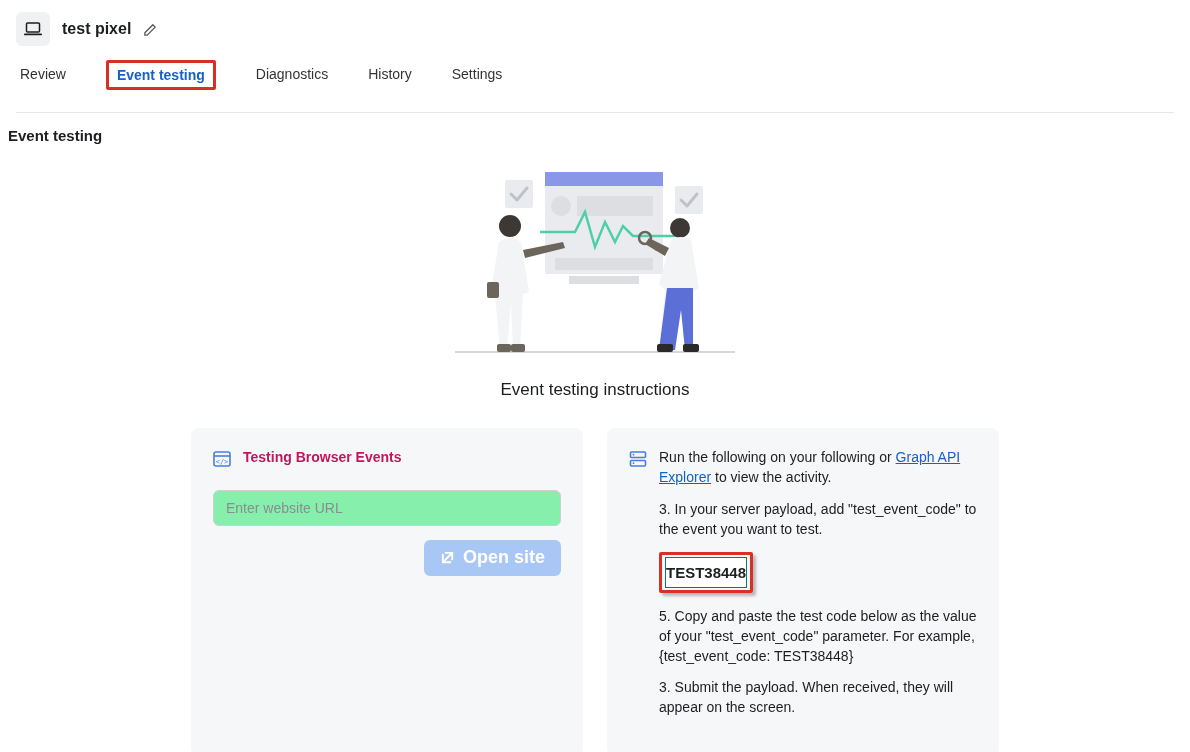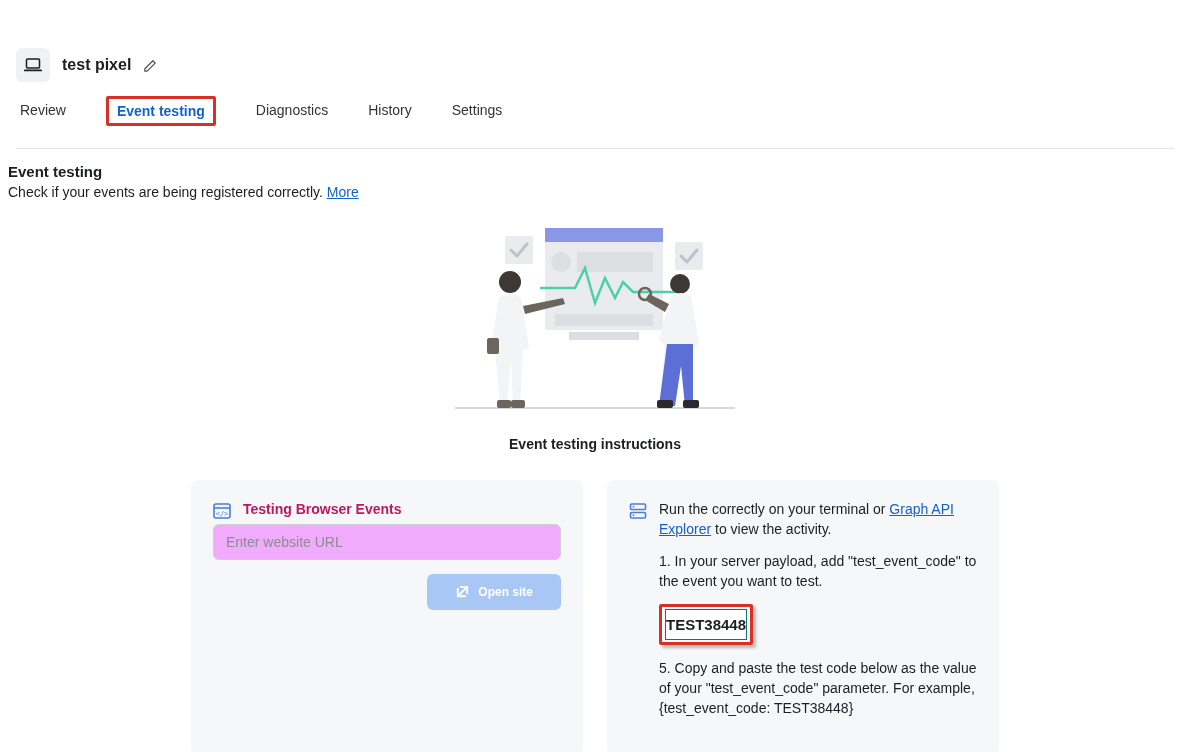--- a/index.html
+++ b/index.html
@@ -11,21 +11,20 @@
     background: #fff;
     width: 1190px;
   }
   .header {
     padding: 12px 16px 0 16px;
   }
   .title-row {
     display: flex;
     align-items: center;
     gap: 12px;
-    margin-top: 36px;
   }
   .icon-box {
     width: 34px; height: 34px;
     background: #f0f1f3;
     border-radius: 6px;
     display: flex; align-items: center; justify-content: center;
   }
   .page-title {
     font-size: 16px;
     font-weight: 700;
@@ -68,22 +67,22 @@
     color: #1c1e21;
     font-size: 14px;
   }
   .subtitle a { color: #1461cc; text-decoration: underline; cursor: pointer; }
   .illustration-wrap {
     width: 100%;
     text-align: center;
     margin-top: 18px;
   }
   .illus-caption {
-    font-weight: 700;
-    font-size: 14px;
+    font-weight: 400;
+    font-size: 17px;
     margin-top: 18px;
     color: #1c1e21;
   }
   .cards {
     display: flex;
     gap: 24px;
     justify-content: center;
     margin-top: 28px;
   }
   .card {
@@ -113,39 +112,40 @@
     line-height: 1.42;
     font-size: 14px;
   }
   .card-body p { margin: 0 0 12px 0; }
   .card-body a { color: #1461cc; text-decoration: underline; cursor: pointer; }
   .input {
     width: 100%;
     height: 36px;
     border: 1px solid #ccd0d5;
     border-radius: 6px;
-    background: #f0abfc;
+    background: #86efac;
     padding: 0 12px;
     font-size: 14px;
     color: #333;
+    margin-top: 18px;
   }
   .input::placeholder { color: #8a8d91; }
   .btn-row {
     display: flex;
     justify-content: flex-end;
     margin-top: 14px;
   }
   .btn {
     background: #a9c7f5;
     color: #fff;
     border: none;
     border-radius: 6px;
     height: 36px;
-    padding: 0 28px;
-    font-size: 12px;
+    padding: 0 16px;
+    font-size: 18px;
     font-weight: 600;
     display: flex;
     align-items: center;
     gap: 8px;
     cursor: pointer;
   }
   .code-box {
     display: inline-block;
     border: 1px solid #0f766e;
     background: #fff;
@@ -187,23 +187,20 @@
     <div class="tab">Review</div>
     <div class="tab active highlighted">Event testing</div>
     <div class="tab">Diagnostics</div>
     <div class="tab">History</div>
     <div class="tab">Settings</div>
   </div>
 </div>
 
 <div class="content">
   <div class="section-title">Event testing</div>
-  <div class="subtitle">
-    <span>Check if your events are being registered correctly. </span><a>More</a>
-  </div>
 
   <div class="illustration-wrap">
     <svg width="300" height="200" viewBox="0 0 300 200" style="margin:0 auto">
 
       <line x1="10" y1="190" x2="290" y2="190" stroke="#d6d8dc" stroke-width="2"></line>
 
       <rect x="100" y="10" width="118" height="102" fill="#e9ebee" rx="2"></rect>
       <rect x="100" y="10" width="118" height="14" fill="#8a97e8"></rect>
       <circle cx="116" cy="44" r="10" fill="#dcdee2"></circle>
       <rect x="132" y="34" width="76" height="20" fill="#dcdee2"></rect>
@@ -269,24 +266,25 @@
         <div class="card-icon">
           <svg width="18" height="18" viewBox="0 0 18 18">
             <rect x="1.5" y="2" width="15" height="5.5" rx="1" fill="none" stroke="#4a7de0" stroke-width="1.6"></rect>
             <rect x="1.5" y="10.5" width="15" height="5.5" rx="1" fill="none" stroke="#4a7de0" stroke-width="1.6"></rect>
             <circle cx="4.5" cy="4.7" r="0.9" fill="#4a7de0"></circle>
             <circle cx="4.5" cy="13.2" r="0.9" fill="#4a7de0"></circle>
           </svg>
         </div>
         <div class="card-body">
           <p>
-            <span>Run the correctly on your terminal or </span><a>Graph API Explorer</a><span> to view the activity.</span>
+            <span>Run the following on your following or </span><a>Graph API Explorer</a><span> to view the activity.</span>
           </p>
-          <p>1. In your server payload, add "test_event_code" to the event you want to test.</p>
+          <p>3. In your server payload, add "test_event_code" to the event you want to test.</p>
           <div class="red-frame">
             <span class="code-box">TEST38448</span>
           </div>
           <p>5. Copy and paste the test code below as the value of your "test_event_code" parameter. For example, {test_event_code: TEST38448}</p>
+          <p>3. Submit the payload. When received, they will appear on the screen.</p>
         </div>
       </div>
     </div>
   </div>
 </div>
 
 </body></html>

